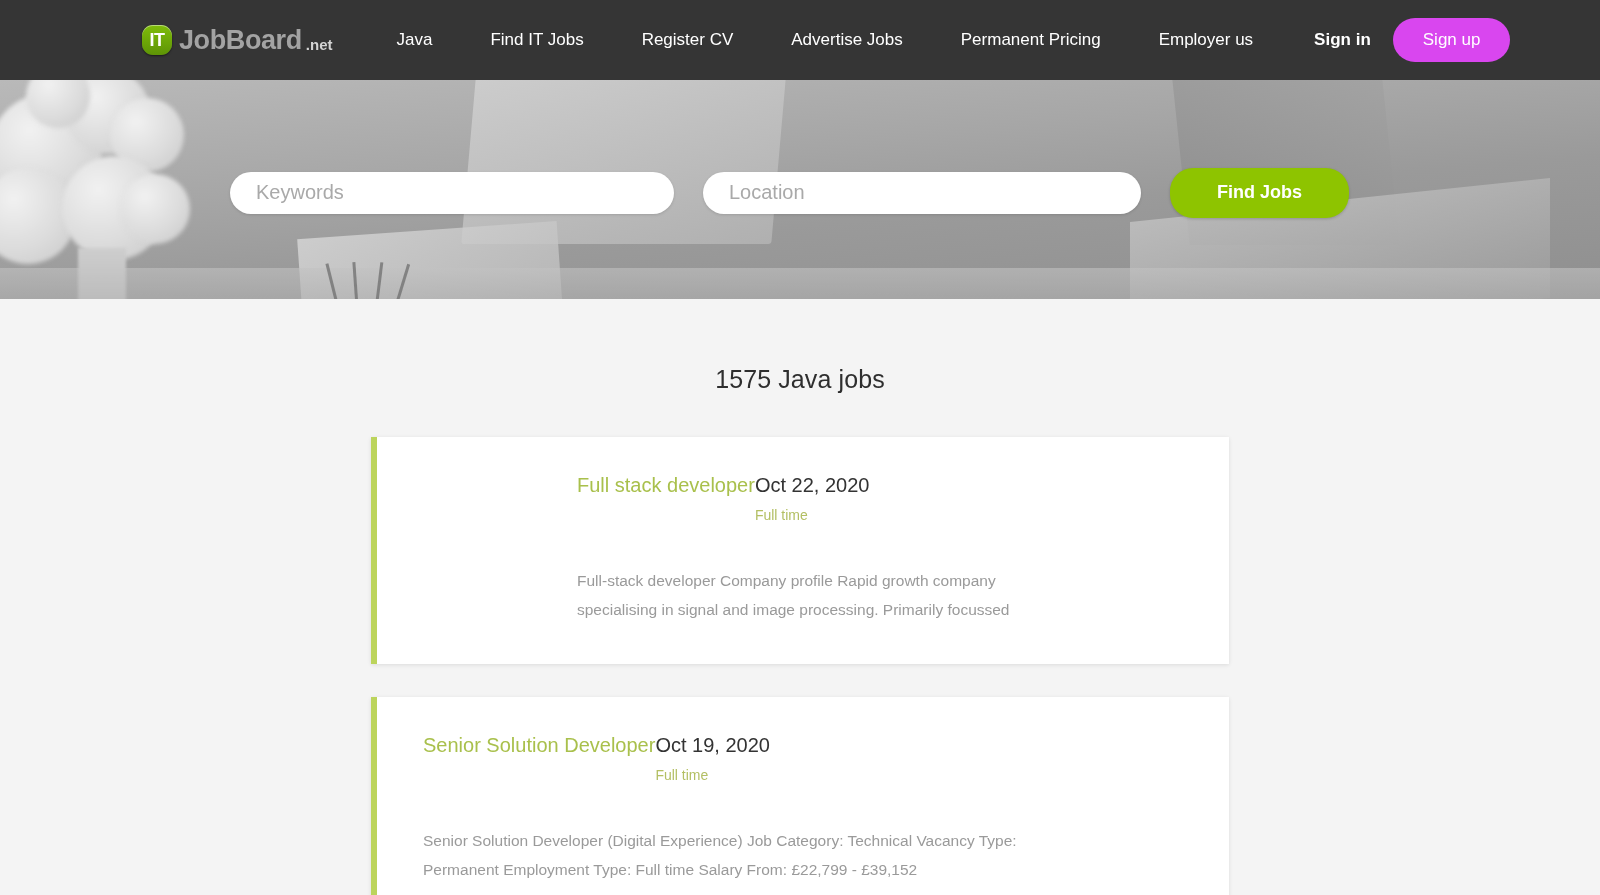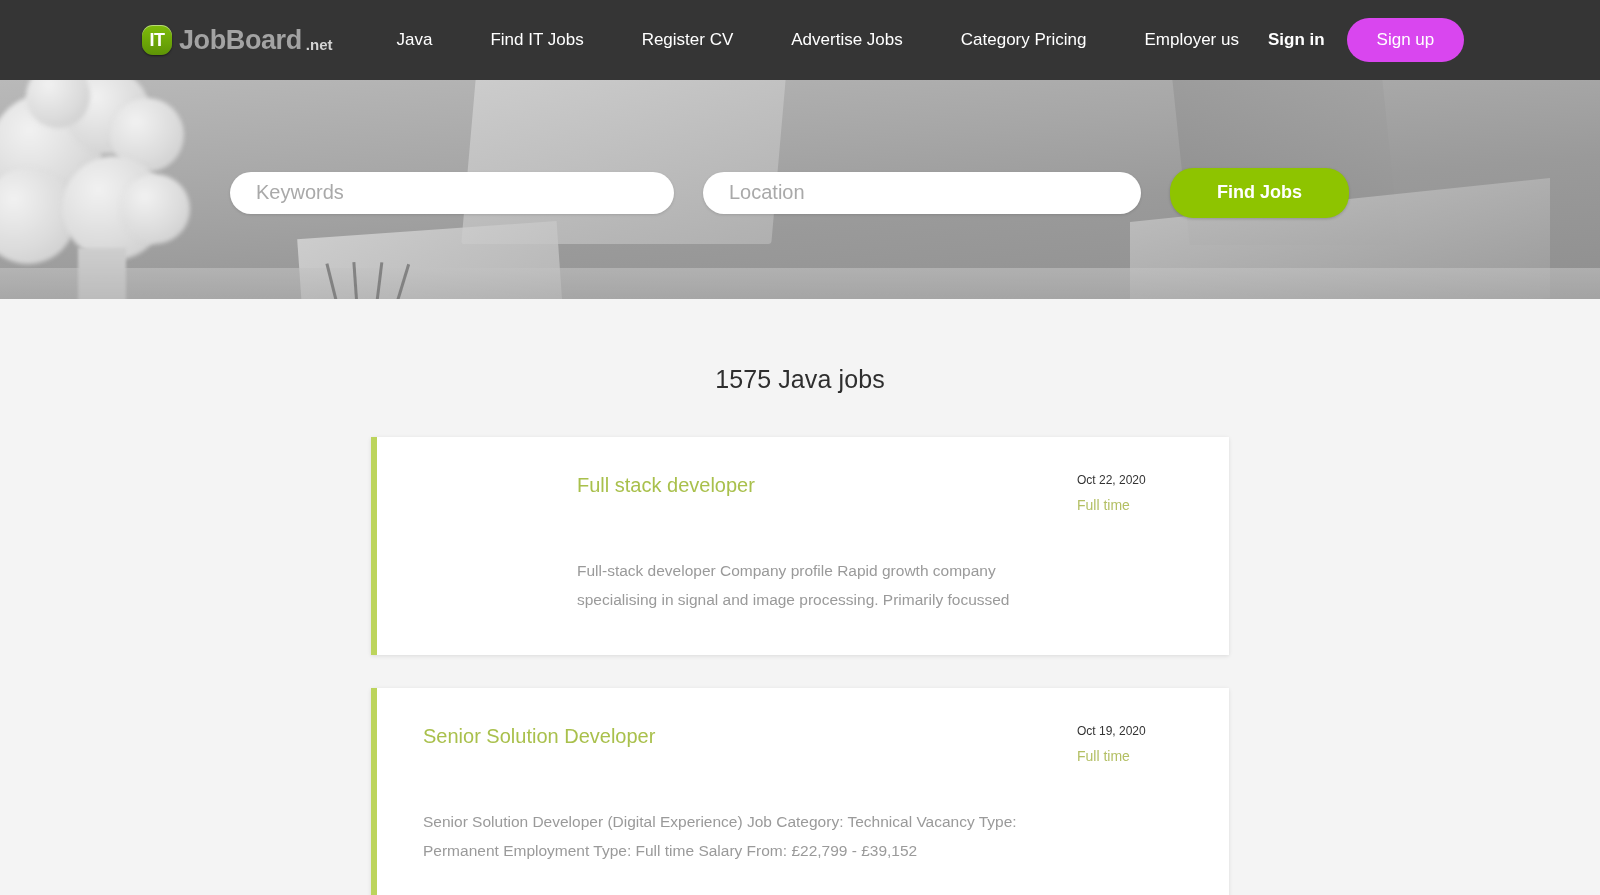--- a/index.html
+++ b/index.html
@@ -70,20 +70,21 @@
     display: flex;
     align-items: center;
     gap: 22px;
   }
   .signin {
     color: #ffffff;
     font-size: 17px;
     font-weight: bold;
     text-decoration: none;
     white-space: nowrap;
+    margin-left: 32px;
   }
   .signup {
     background: #d946ef;
     color: #ffffff;
     font-size: 17px;
     font-weight: normal;
     border: none;
     border-radius: 24px;
     padding: 12px 30px;
     cursor: pointer;
@@ -240,33 +241,33 @@
     background: #ffffff;
     border-left: 6px solid #bcd45c;
     box-shadow: 0 1px 4px rgba(0,0,0,.10);
     padding: 36px 44px 40px 46px;
     margin-bottom: 33px;
     min-height: 196px;
   }
   .job-card.indented { padding-left: 200px; }
   .job-top {
     display: flex;
-    justify-content: space-between;
+    justify-content: flex-start;
     align-items: flex-start;
   }
   .job-title {
     font-size: 20px;
     color: #a9c04c;
     text-decoration: none;
     font-weight: normal;
     line-height: 1.2;
   }
   .job-meta { text-align: left; min-width: 108px; }
   .job-date {
-    font-size: 12px;
+    font-size: 20px;
     color: #333333;
     white-space: nowrap;
     line-height: 1.2;
   }
   .job-type {
     font-size: 14px;
     color: #b3bf63;
     margin-top: 10px;
   }
   .job-desc {
@@ -286,21 +287,21 @@
     <span class="logo-badge">IT</span>
     <span class="logo-word">JobBoard</span>
     <span class="logo-tld">.net</span>
   </a>
 
   <nav class="nav">
     <a class="nav-item" href="#">Java</a>
     <a class="nav-item" href="#">Find IT Jobs</a>
     <a class="nav-item" href="#">Register CV</a>
     <a class="nav-item" href="#">Advertise Jobs</a>
-    <a class="nav-item" href="#">Category Pricing</a>
+    <a class="nav-item" href="#">Permanent Pricing</a>
     <a class="nav-item" href="#">Employer us</a>
   </nav>
 
   <div class="auth">
     <a class="signin" href="#">Sign in</a>
     <button class="signup">Sign up</button>
   </div>
 </div>
 
 <div class="hero">

